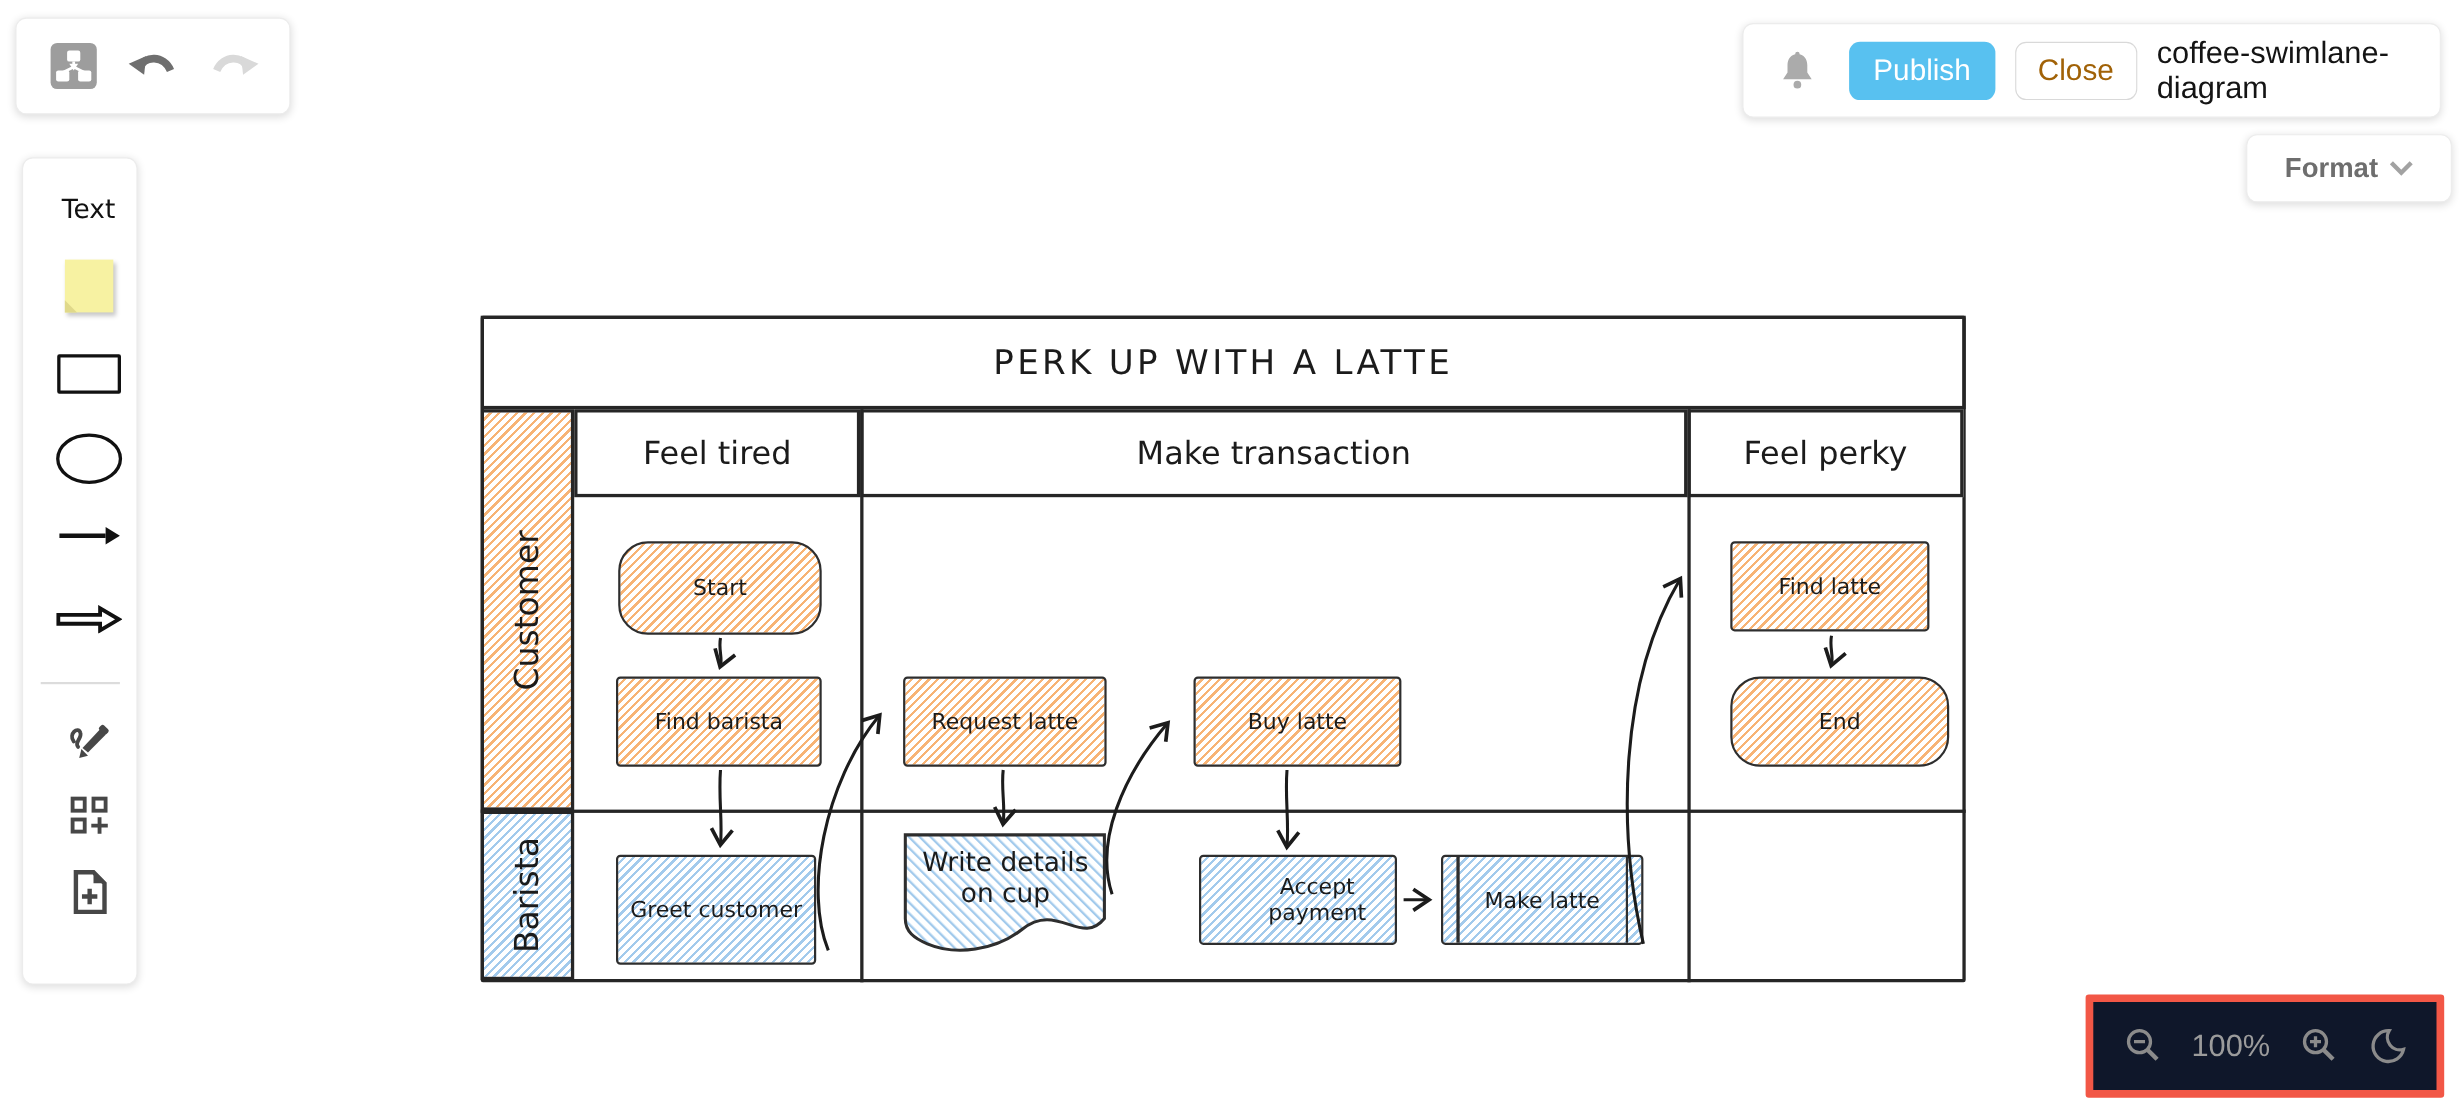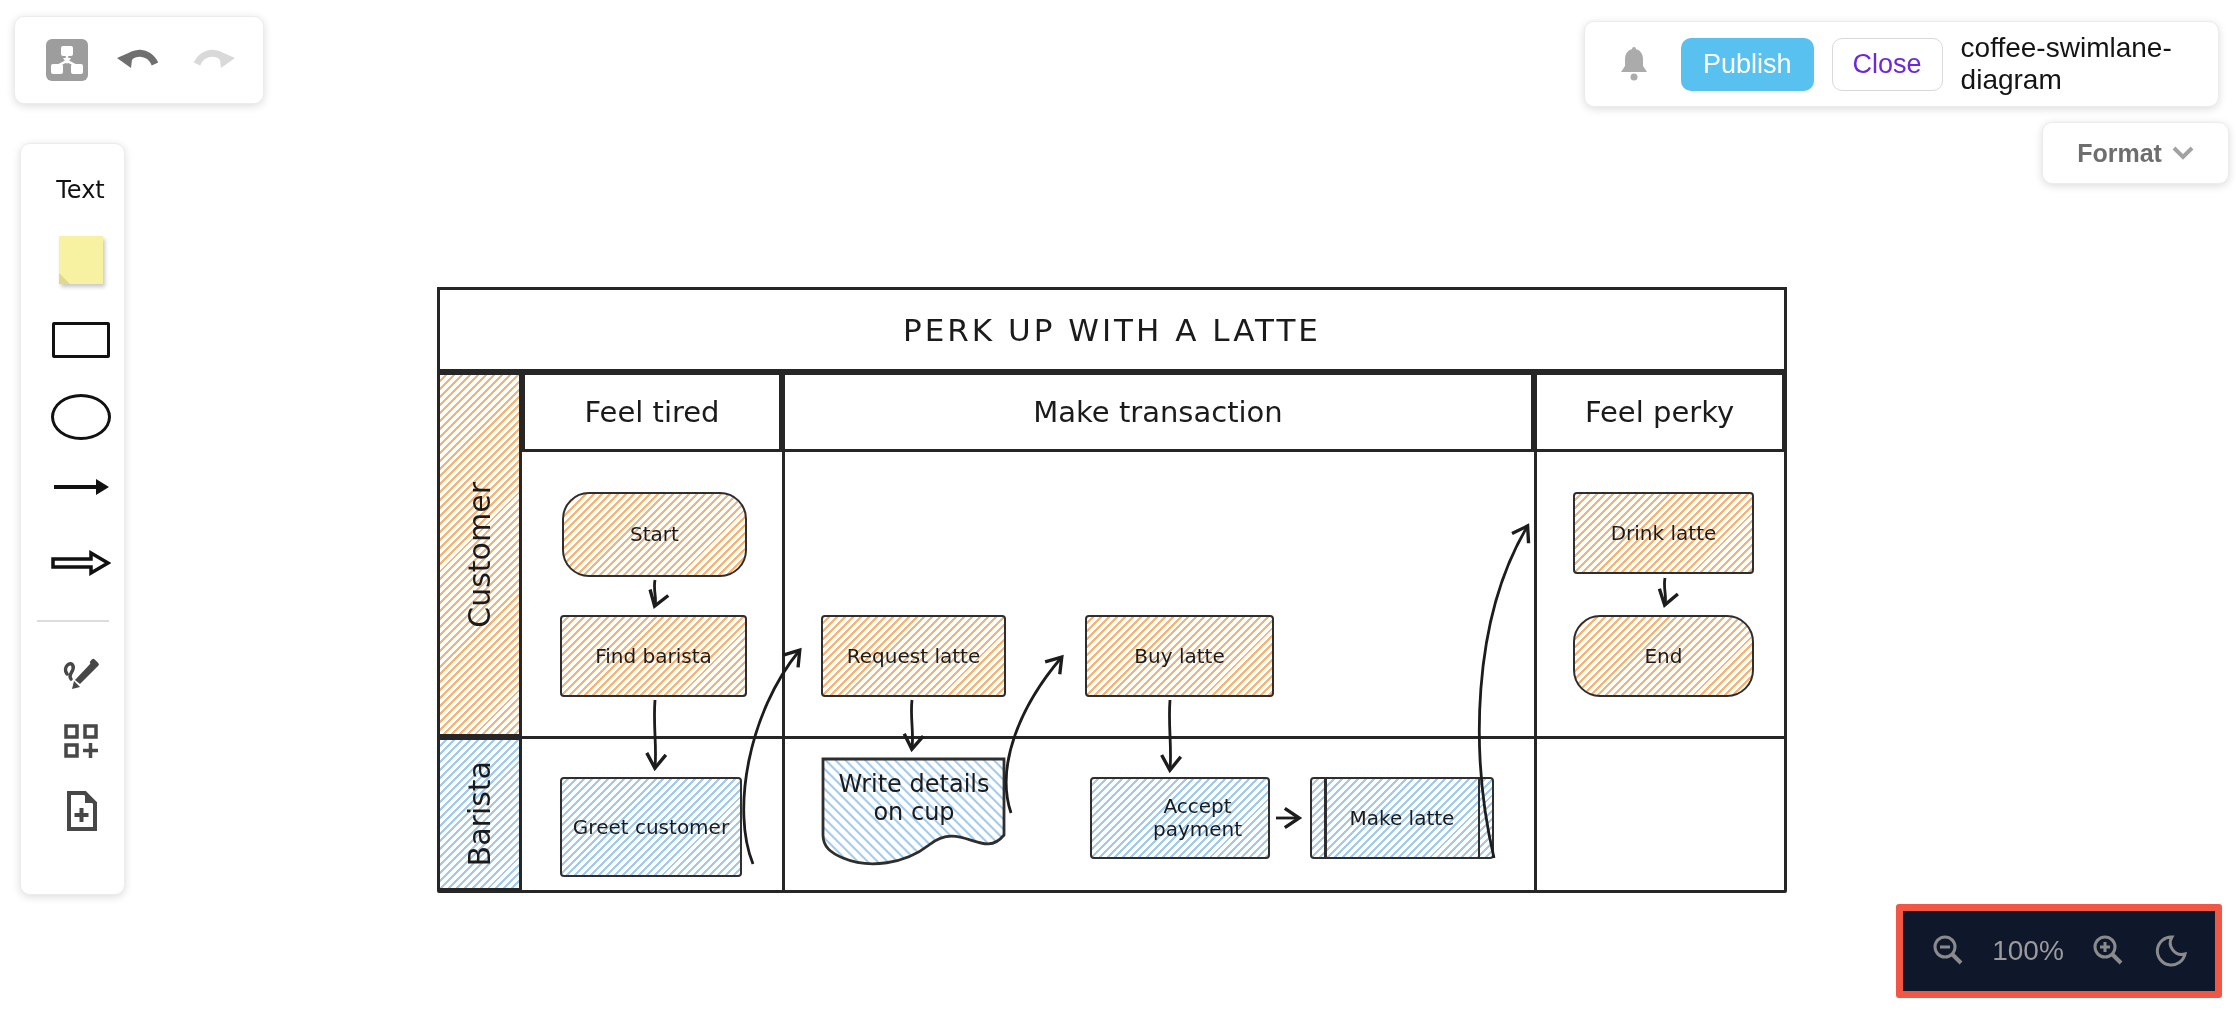--- a/index.html
+++ b/index.html
@@ -18,21 +18,21 @@
   .sticky::after{content:"";position:absolute;left:0;bottom:0;width:0;height:0;
     border-style:solid;border-width:11px 0 0 11px;border-color:transparent transparent transparent #e0d98a;}
   .shape-rect{margin-top:38px;width:52px;height:30px;border:3.5px solid #111;border-radius:2px;}
   .shape-ellipse{margin-top:36px;width:54px;height:40px;border:3.5px solid #111;border-radius:50%;}
   .sb-svg{margin-top:0;}
   .divider{width:72px;height:0;border-top:2px solid #dcdcdc;margin-top:44px;}
   
   .tr-bar{left:1584px;top:21px;width:635px;height:86px;display:flex;align-items:center;box-sizing:border-box;padding-left:32px;}
   .btn-publish{margin-left:30px;background:#58c1f0;color:#fff;font-size:27px;border:none;border-radius:10px;
     padding:11px 22px;cursor:pointer;font-family:"Liberation Sans",sans-serif;}
-  .btn-close{margin-left:18px;background:#fff;color:#6d28d9;font-size:27px;border:1.5px solid #d9d9d9;border-radius:10px;
+  .btn-close{margin-left:18px;background:#fff;color:#a16207;font-size:27px;border:1.5px solid #d9d9d9;border-radius:10px;
     padding:10px 20px;cursor:pointer;font-family:"Liberation Sans",sans-serif;}
   .filename{margin-left:18px;font-size:28px;color:#141414;}
   
   .format-btn{left:2042px;top:122px;width:185px;height:60px;display:flex;align-items:center;justify-content:center;
     gap:10px;cursor:pointer;border-radius:10px;}
   .format-label{font-size:25px;font-weight:bold;color:#6e6e6e;}
   
   .zoom-box{position:absolute;left:1896px;top:904px;width:326px;height:94px;background:#0f172a;
     border:7px solid #f25746;border-radius:3px;box-sizing:border-box;
     display:flex;align-items:center;justify-content:center;gap:26px;}
@@ -170,22 +170,22 @@
     <div class="phase" style="left:1097px;width:251px;">Feel perky</div>
 
     <div class="gridline" style="left:345px;top:85px;width:3px;height:521px;"></div>
     <div class="gridline" style="left:1097px;top:85px;width:3px;height:521px;"></div>
     <div class="gridline" style="left:0;top:449px;width:1350px;height:3px;"></div>
 
     <div class="node rounded hatch-orange" style="left:125px;top:205px;width:185px;height:85px;">Start</div>
     <div class="node hatch-orange" style="left:123px;top:328px;width:187px;height:82px;">Find barista</div>
     <div class="node hatch-orange" style="left:384px;top:328px;width:185px;height:82px;">Request latte</div>
     <div class="node hatch-orange" style="left:648px;top:328px;width:189px;height:82px;">Buy latte</div>
-    <div class="node hatch-orange" style="left:1136px;top:205px;width:181px;height:82px;">Drink latte</div>
-    <div class="node rounded hatch-orange" style="left:1136px;top:328px;width:181px;height:82px;">End</div>
+    <div class="node hatch-orange" style="left:1136px;top:205px;width:181px;height:82px;">Find latte</div>
+    <div class="node rounded hatch-orange" style="left:1136px;top:328px;width:199px;height:82px;">End</div>
     <div class="node hatch-blue" style="left:123px;top:490px;width:182px;height:100px;">Greet customer</div>
 
     <div class="doc-node" style="left:384px;top:470px;width:186px;height:114px;">
       <svg width="186" height="114" viewBox="0 0 186 114">
         <defs>
           <pattern id="bh" width="7" height="7" patternUnits="userSpaceOnUse" patternTransform="rotate(-45)">
             <rect width="7" height="7" fill="#ffffff"></rect>
             <line x1="1" y1="0" x2="1" y2="7" stroke="rgba(146,193,233,0.85)" stroke-width="2.2"></line>
           </pattern>
         </defs>

